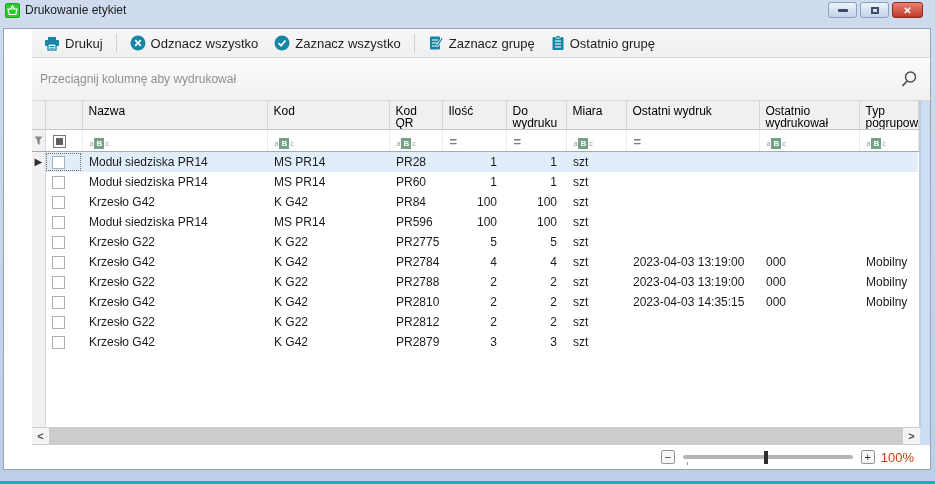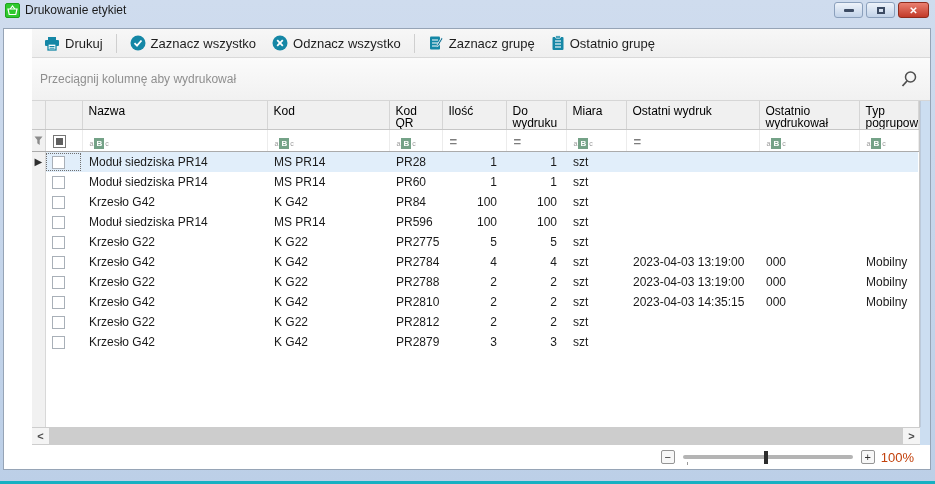--- a/index.html
+++ b/index.html
@@ -3,21 +3,21 @@
 <meta charset="utf-8">
 <style>
   * { margin:0; padding:0; box-sizing:border-box; }
   html,body { width:935px; height:484px; font-family:"Liberation Sans", sans-serif; }
   .window {
     width:935px; height:484px; display:flex; flex-direction:column;
     background:linear-gradient(#cfdcee,#bccfe7);
     overflow:hidden;
   }
   
-  .titlebar { height:20px; display:flex; align-items:center; padding:0 6px 0 5px; flex:0 0 auto; }
+  .titlebar { height:20px; display:flex; align-items:center; padding:0 12px 0 5px; flex:0 0 auto; }
   .app-icon { width:15px; height:15px; border-radius:2px; background:#2ec92e; border:1px solid #1da31d;
               display:flex; align-items:center; justify-content:center; margin-right:5px; }
   .title-text { font-size:12px; color:#1b1b1b; flex:1 1 auto; white-space:nowrap; }
   .winbtns { display:flex; gap:3px; }
   .winbtn { width:29px; height:16px; border-radius:3px; border:1px solid #8ba0bc;
             background:linear-gradient(#eef3fa,#c2d3e9); display:flex; align-items:center; justify-content:center; }
   .winbtn.close { width:31px; background:linear-gradient(#ea8071,#c23a29); border-color:#8f2b1d;
                   color:#fff; font-size:10px; font-weight:bold; }
   .glyph-min { width:10px; height:3px; background:#3c4b63; border-radius:1px; }
   .glyph-max { width:8px; height:7px; border:2px solid #3c4b63; }
@@ -126,33 +126,33 @@
             <line x1="5.5" y1="12.2" x2="10.5" y2="12.2" stroke="#1587a6" stroke-width="1"></line>
           </svg>
         </span>
         <span>Drukuj</span>
       </div>
       <div class="tsep"></div>
       <div class="tbtn">
         <span>
           <svg width="16" height="16" viewBox="0 0 16 16">
             <circle cx="8" cy="8" r="7.5" fill="#1587a6"></circle>
-            <path d="M4.5 8.2 L7 10.6 L11.5 5.5" fill="none" stroke="#fff" stroke-width="1.8"></path>
+            <path d="M5.2 5.2 L10.8 10.8 M10.8 5.2 L5.2 10.8" fill="none" stroke="#fff" stroke-width="1.8"></path>
           </svg>
         </span>
-        <span>Zaznacz wszystko</span>
+        <span>Odznacz wszystko</span>
       </div>
       <div class="tbtn">
         <span>
           <svg width="16" height="16" viewBox="0 0 16 16">
             <circle cx="8" cy="8" r="7.5" fill="#1587a6"></circle>
-            <path d="M5.2 5.2 L10.8 10.8 M10.8 5.2 L5.2 10.8" fill="none" stroke="#fff" stroke-width="1.8"></path>
+            <path d="M4.5 8.2 L7 10.6 L11.5 5.5" fill="none" stroke="#fff" stroke-width="1.8"></path>
           </svg>
         </span>
-        <span>Odznacz wszystko</span>
+        <span>Zaznacz wszystko</span>
       </div>
       <div class="tsep"></div>
       <div class="tbtn">
         <span>
           <svg width="16" height="16" viewBox="0 0 16 16">
             <rect x="2" y="1.5" width="10" height="13" rx="1" fill="#1587a6"></rect>
             <line x1="4" y1="5" x2="10" y2="5" stroke="#fff" stroke-width="1"></line>
             <line x1="4" y1="8" x2="10" y2="8" stroke="#fff" stroke-width="1"></line>
             <line x1="4" y1="11" x2="8" y2="11" stroke="#fff" stroke-width="1"></line>
             <path d="M9 10 L13.5 2.5 L15 3.5 L10.5 11 L8.7 11.6 Z" fill="#0d6b8d" stroke="#fff" stroke-width="0.8"></path>

